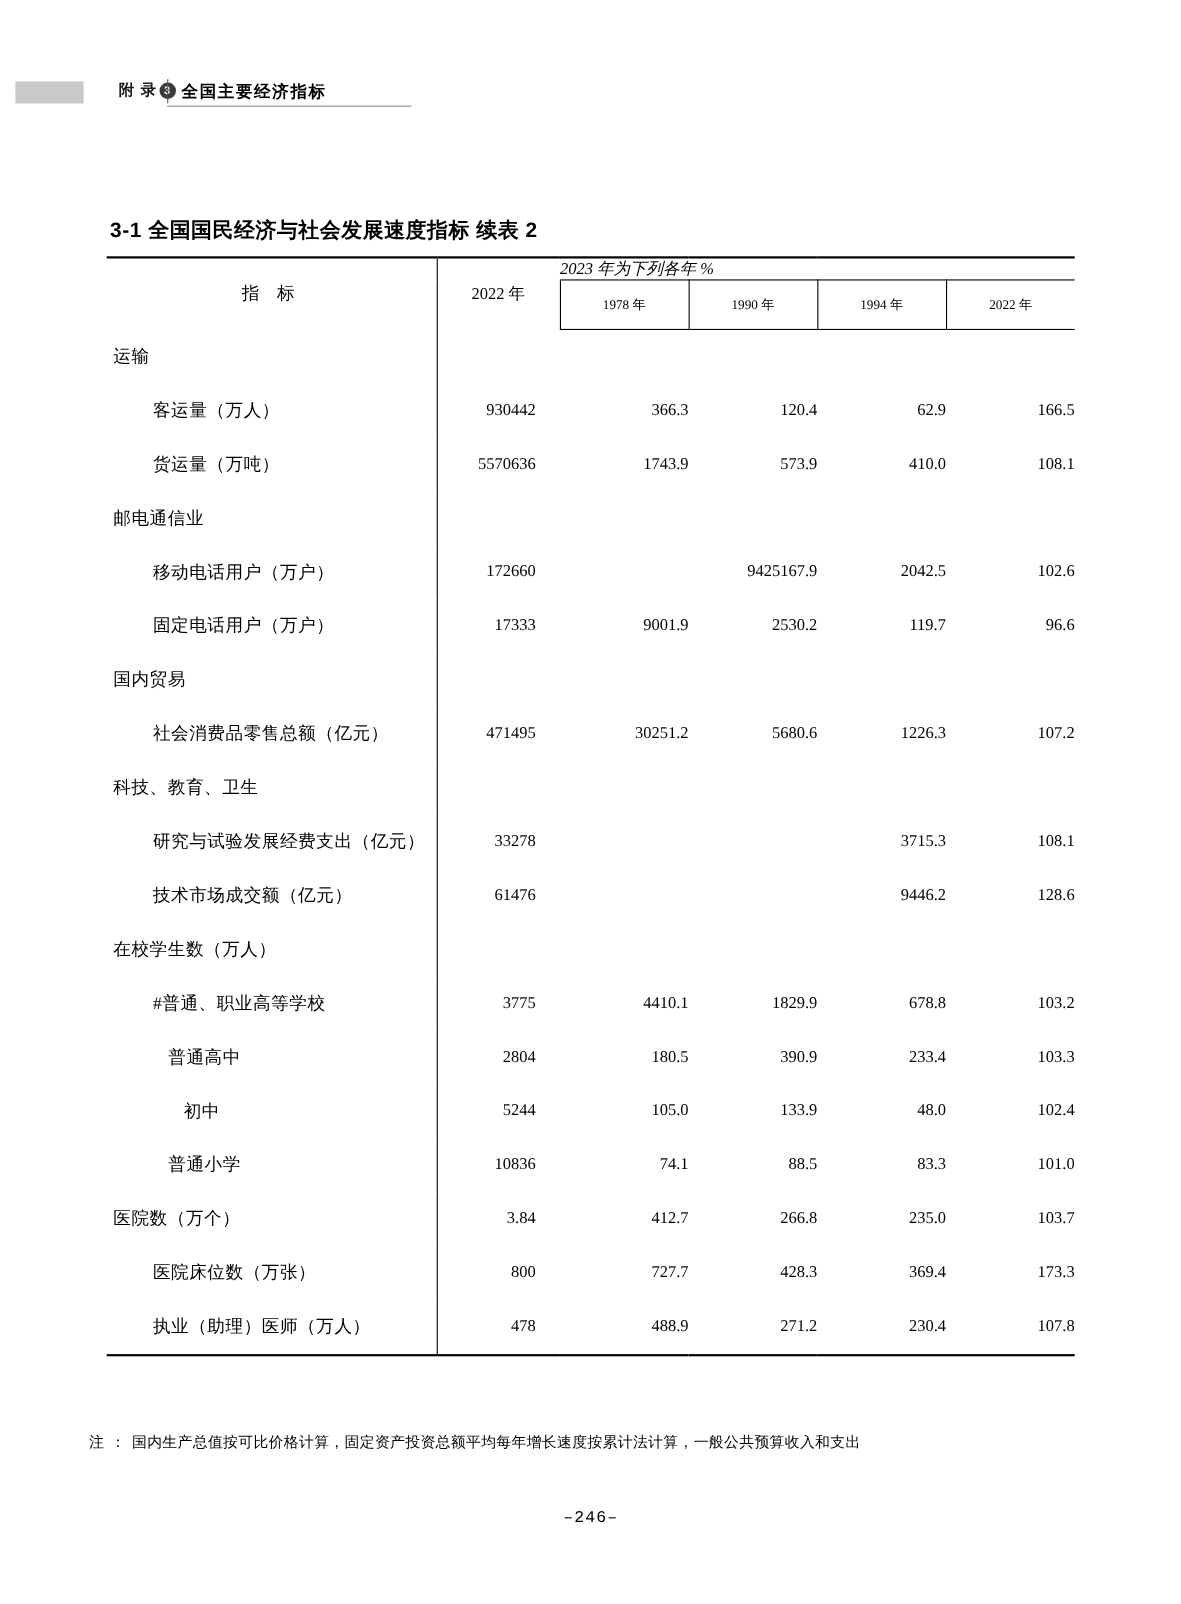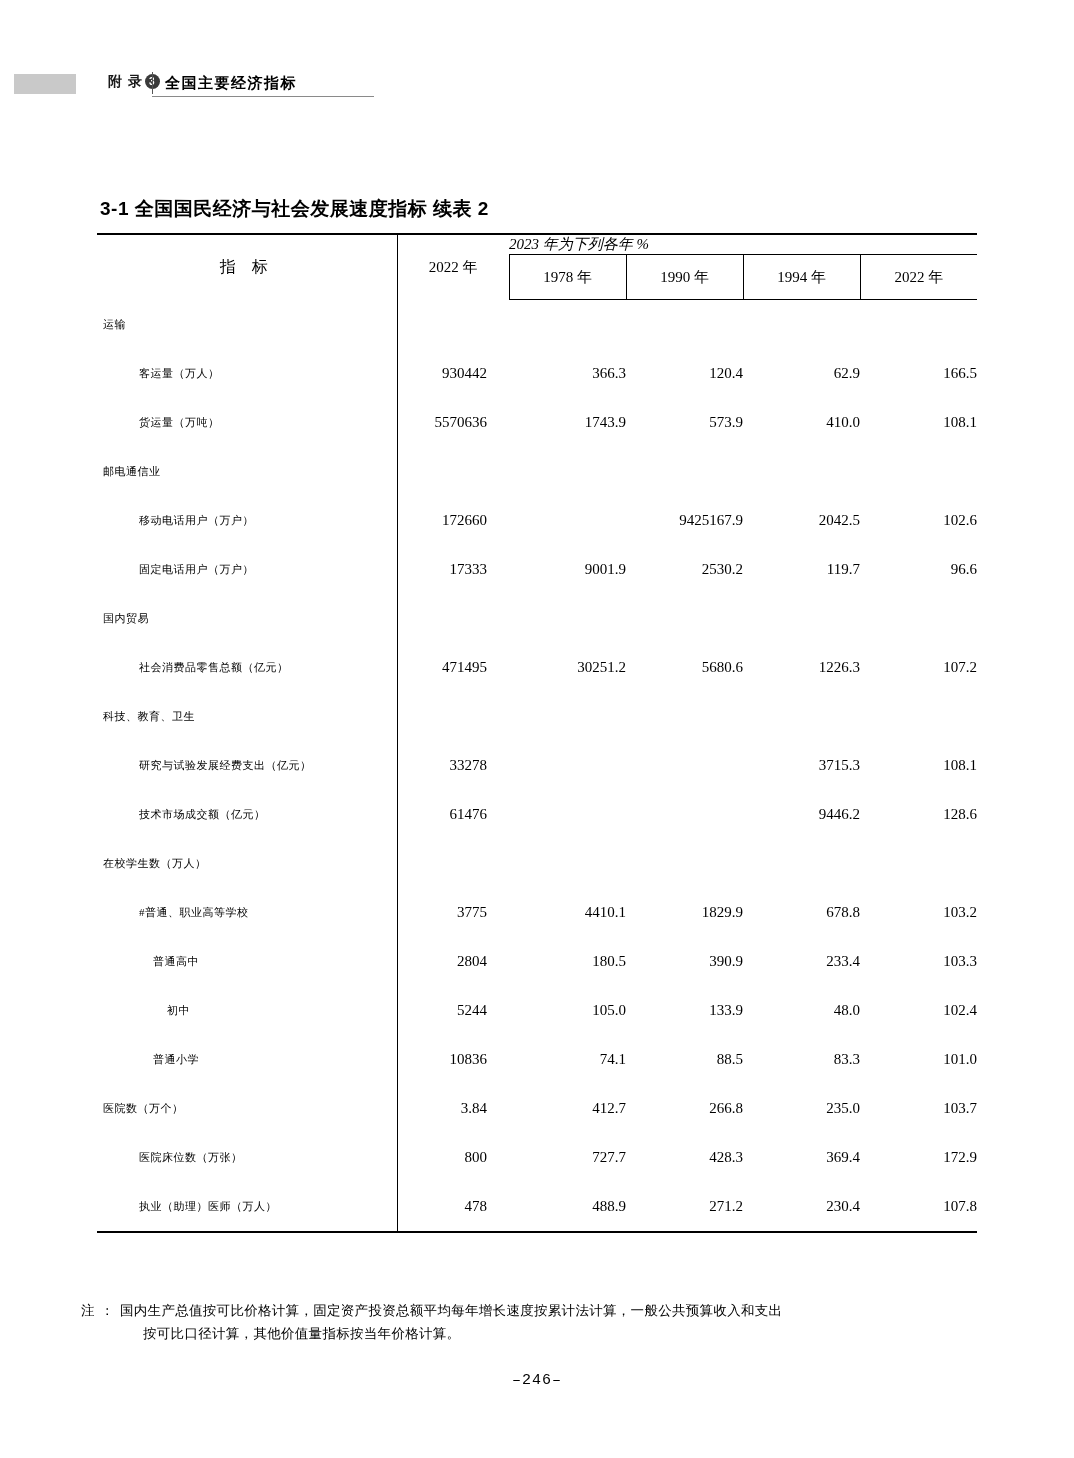--- a/index.html
+++ b/index.html
@@ -138,36 +138,36 @@
     text-align: center;
     font-size: 15px;
   }
   .group-head {
     text-align: left;
     font-size: 15px;
     font-style: italic;
   }
   .sub-head {
     text-align: center;
-    font-size: 15px;
+    font-size: 12px;
     height: 44px;
   }
   .vline-l {
     border-left: 1.6px solid #000;
   }
   .vline-thin {
     border-left: 1px solid #000;
   }
 
   
   tbody tr td {
     height: 49px;
   }
   td.label {
-    font-size: 11px;
+    font-size: 16px;
     padding-left: 6px;
     letter-spacing: 0.5px;
     white-space: nowrap;
     margin-left: 16px;
   }
   td.label.lvl0 { padding-left: 6px; }
   td.label.lvl1 { padding-left: 42px; }
   td.label.lvl2 { padding-left: 56px; }
   td.label.lvl3 { padding-left: 70px; }
   td.num {
@@ -384,33 +384,32 @@
       <td class="num">266.8</td>
       <td class="num">235.0</td>
       <td class="num">103.7</td>
     </tr>
     <tr>
       <td class="label lvl1">医院床位数（万张）</td>
       <td class="num c2022 vline-l">800</td>
       <td class="num">727.7</td>
       <td class="num">428.3</td>
       <td class="num">369.4</td>
-      <td class="num">172.9</td>
+      <td class="num">173.3</td>
     </tr>
     <tr class="rule-bottom">
       <td class="label lvl1">执业（助理）医师（万人）</td>
       <td class="num c2022 vline-l">478</td>
       <td class="num">488.9</td>
       <td class="num">271.2</td>
       <td class="num">230.4</td>
       <td class="num">107.8</td>
     </tr>
 
   </tbody>
 </table>
 </div>
 
 <div class="note">
   <span class="note-label">注：</span><span>国内生产总值按可比价格计算，固定资产投资总额平均每年增长速度按累计法计算，一般公共预算收入和支出</span>
-  <span class="note-line2">按可比口径计算，其他价值量指标按当年价格计算。</span>
 </div>
 
 <div class="page-num">–246–</div>
 
 </body></html>

